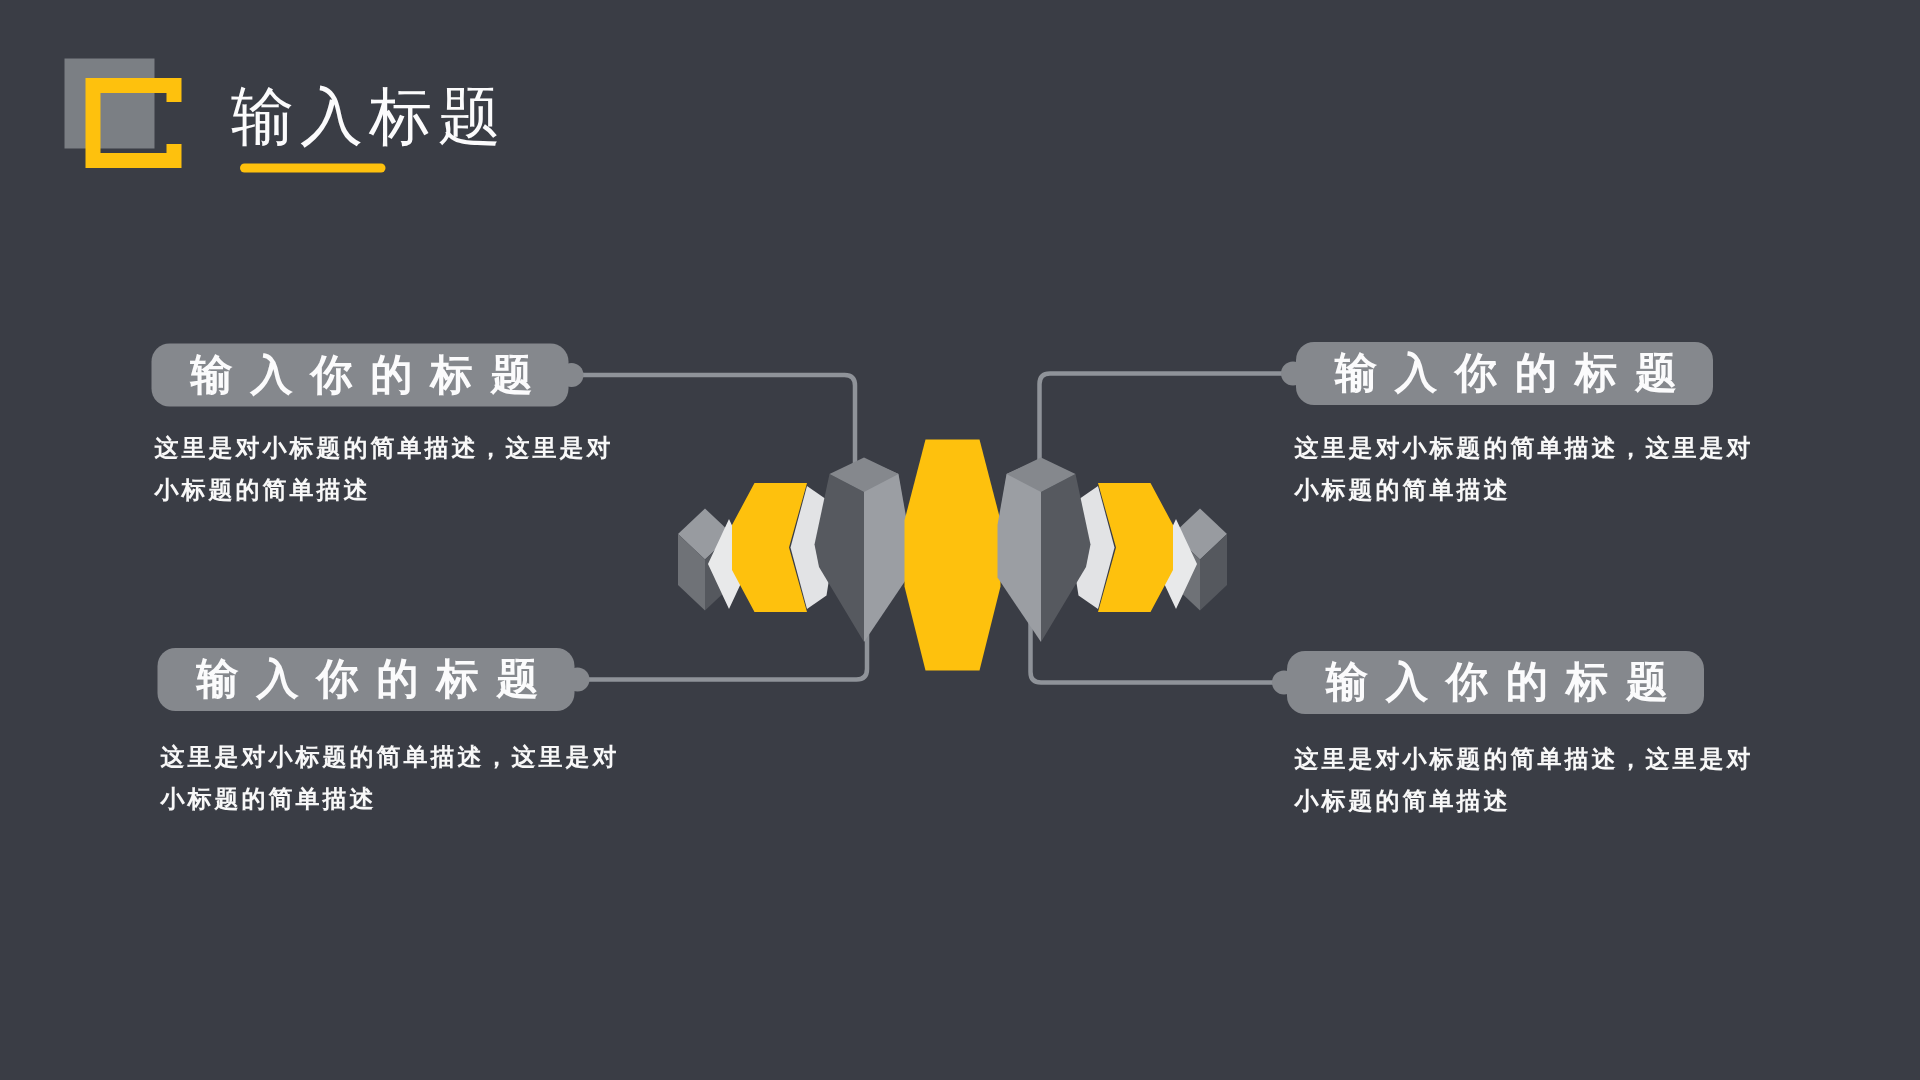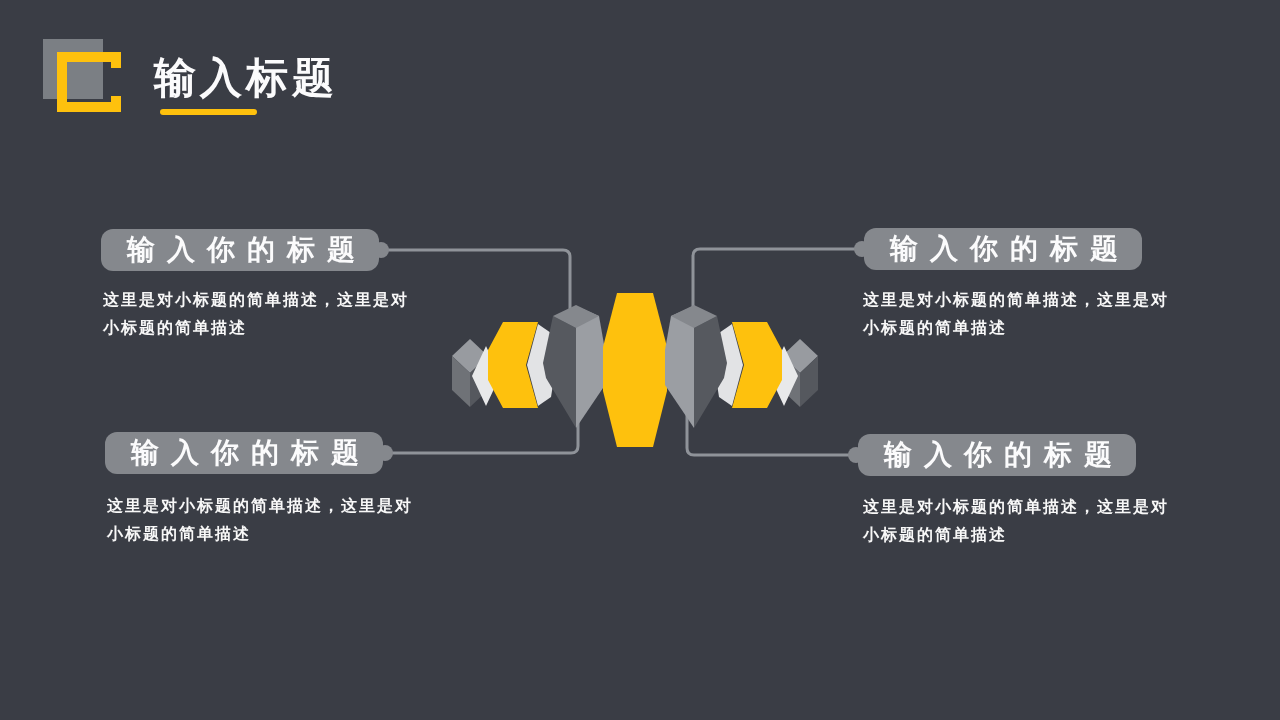--- a/index.html
+++ b/index.html
@@ -15,21 +15,21 @@
     height: 720px;
     background: #3a3d45;
   }
   .abs { position: absolute; }
 
   
   .header-icon { left: 40px; top: 36px; width: 90px; height: 86px; }
   .slide-title {
     left: 154px; top: 50px;
     font-size: 42px;
-    font-weight: bold;
+    font-weight: normal;
     color: #fbfbfc;
     letter-spacing: 4px;
     white-space: nowrap;
   }
   .title-underline {
     left: 160px; top: 109px;
     width: 97px; height: 6px;
     border-radius: 3px;
     background: #fec10d;
   }

